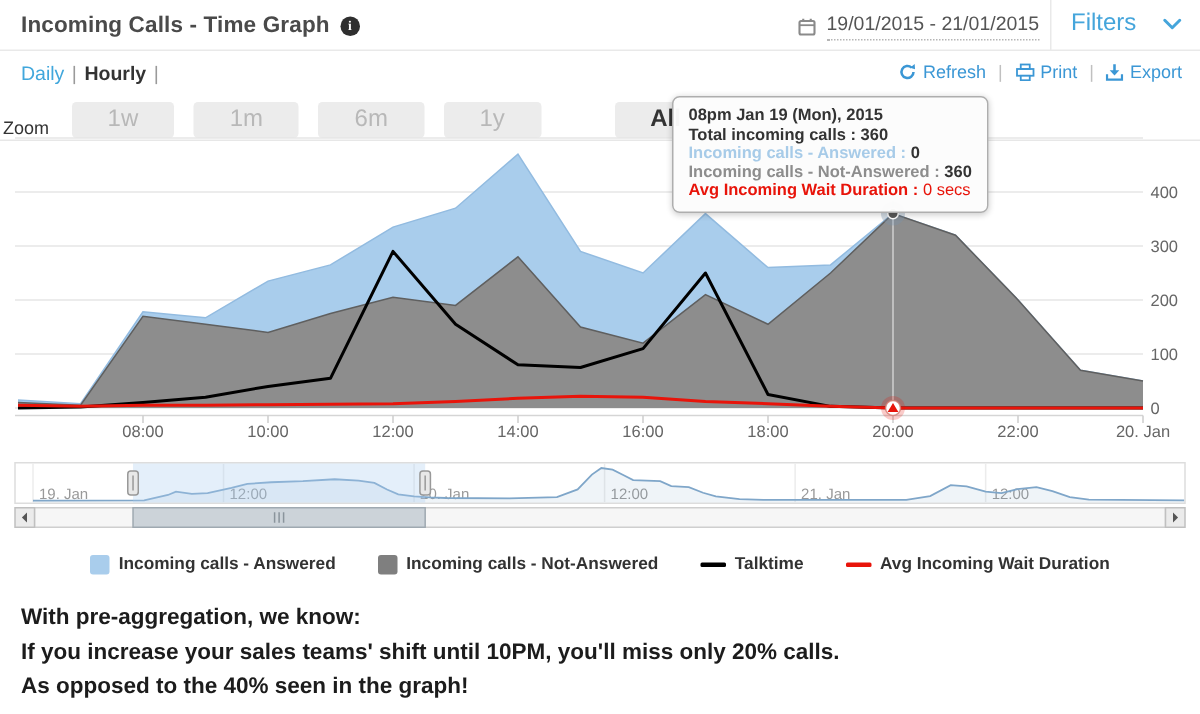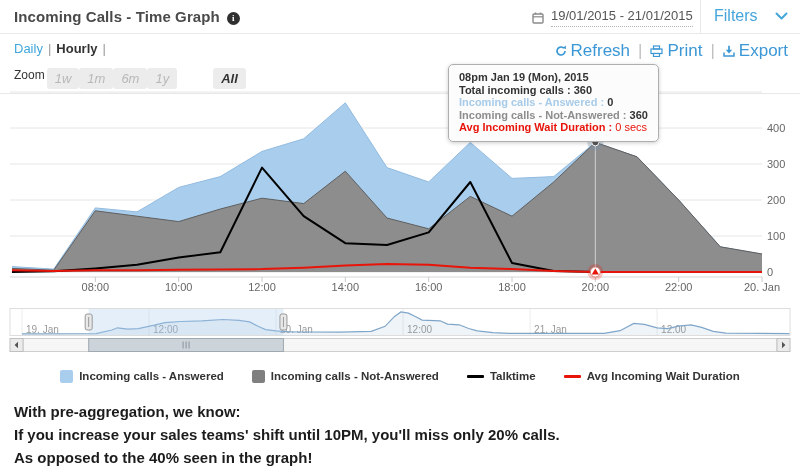--- a/index.html
+++ b/index.html
@@ -17,27 +17,27 @@
   .date-text { font-size:13px; color:#555; border-bottom:1px dotted #b5b5b5; padding-bottom:3px; }
   .vdiv { position:absolute; left:700px; top:0; height:34px; border-left:1px solid #e9e9e9; }
   .filters { position:absolute; left:714px; top:7px; font-size:16px; color:#45a5db; cursor:pointer; }
   .filters-chev { position:absolute; left:775px; top:12px; }
   
   .toolbar { position:absolute; top:35px; left:0; width:800px; height:26px; }
   .tabs { position:absolute; left:14px; top:6px; font-size:13px; }
   .tab-daily { color:#41a7dc; cursor:pointer; }
   .tab-hourly { color:#333; font-weight:bold; cursor:pointer; }
   .tabs .sep { color:#9a9a9a; margin:0 5px; }
-  .actions { position:absolute; right:12px; top:6px; font-size:17px; display:flex; align-items:center; gap:8px; }
+  .actions { position:absolute; right:12px; top:6px; font-size:12px; display:flex; align-items:center; gap:8px; }
   .action { color:#3b97d5; cursor:pointer; display:flex; align-items:center; gap:4px; }
   .actions .sep { color:#c0c0c0; }
   
-  .zoom-row { position:absolute; top:68px; left:14px; display:flex; align-items:flex-start; gap:0; }
+  .zoom-row { position:absolute; top:68px; left:2px; display:flex; align-items:flex-end; gap:13px; }
   .zoom-label { font-size:12px; color:#333; margin-right:2px; }
-  .zbtn { font-size:13px; padding:3px 8px; background:#ececec; border-radius:3px; color:#b8b8b8; cursor:pointer;font-style:italic; }
+  .zbtn { font-size:16px; padding:3px 24px; background:#ececec; border-radius:3px; color:#b8b8b8; cursor:pointer; }
   .zbtn.active { color:#333; font-weight:bold;margin-left:36px; }
   .rule { position:absolute; top:93px; left:0; width:800px; border-top:1px solid #e7e7e7; }
   
   svg text { font-family:"Liberation Sans", sans-serif; }
   #main-svg { position:absolute; top:88px; left:0; }
   #nav-svg { position:absolute; top:305px; left:0; }
   
   .tooltip { position:absolute; left:448px; top:64px; z-index:5; white-space:nowrap;
              background:rgba(252,252,252,.97); border:1px solid #aeaeae; border-radius:5px;
              padding:6px 10px 7px 10px; font-size:11px; line-height:12.5px;

